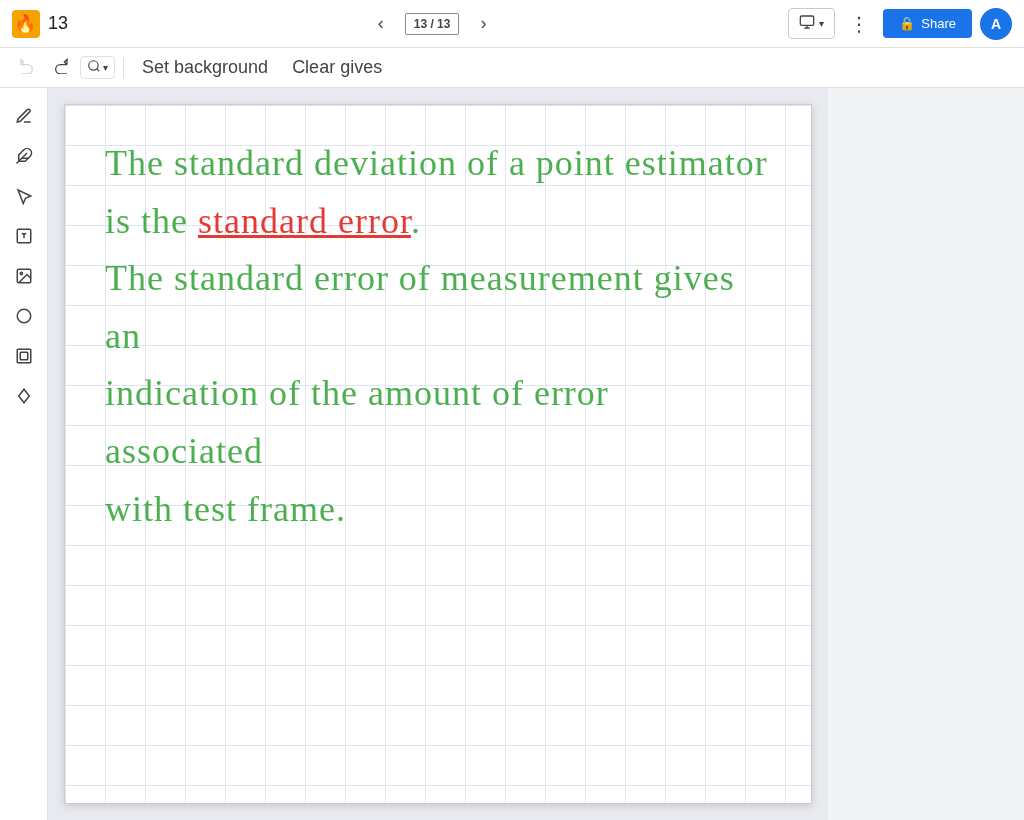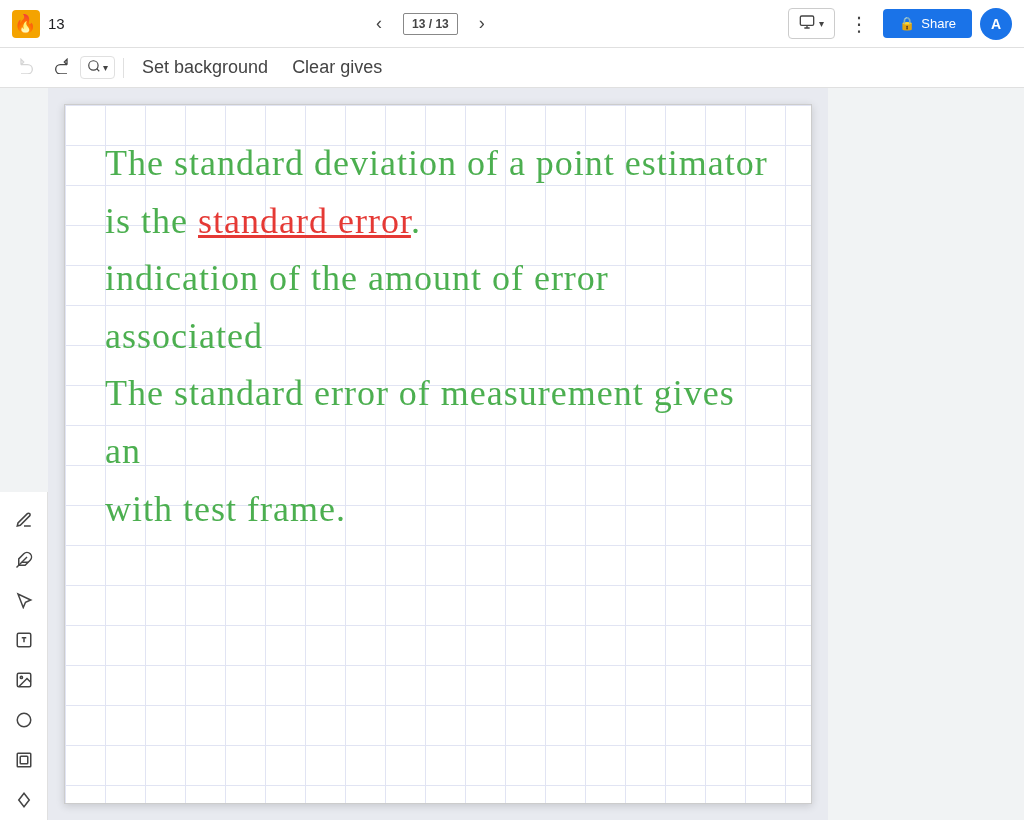--- a/index.html
+++ b/index.html
@@ -18,21 +18,21 @@
     .logo-icon {
       width: 28px; height: 28px;
       background: #f4a300;
       border-radius: 4px;
       display: flex; align-items: center; justify-content: center;
       font-size: 18px; color: white; font-weight: bold;
       cursor: pointer;
       flex-shrink: 0;
     }
     .doc-title {
-      font-size: 15px; font-weight: 500; color: #202124;
+      font-size: 18px; font-weight: 500; color: #202124;
       margin-right: 8px;
     }
     .nav-spacer { flex: 1; }
     .nav-arrow {
       width: 32px; height: 32px;
       display: flex; align-items: center; justify-content: center;
       border-radius: 50%;
       cursor: pointer;
       color: #444;
       font-size: 18px;
@@ -106,21 +106,20 @@
       border-radius: 4px; cursor: pointer;
       font-size: 18px; color: #444;
       background: transparent; border: none;
     }
 
     
     #main {
       display: flex;
       width: 828px;
       height: calc(820px - 88px);
-      align-items: flex-end;
     }
 
     
     #sidebar {
       width: 48px;
       background: #fff;
       border-right: 1px solid #e0e0e0;
       display: flex;
       flex-direction: column;
       align-items: center;
@@ -331,21 +330,21 @@
   </div>
 
   <div id="canvas-area">
     <div id="slide">
       <div class="slide-content">
         <div class="handwritten-text">
           <div>The standard deviation of a point estimator</div>
           <div>
             <span>is the </span><span class="red">standard error</span><span>.</span>
           </div>
+          <div>The standard error of measurement gives an</div>
           <div>indication of the amount of  error  associated</div>
-          <div>The standard error of measurement gives an</div>
           <div>with test  frame.</div>
         </div>
       </div>
     </div>
   </div>
 
 </div>
 
 </body></html>

